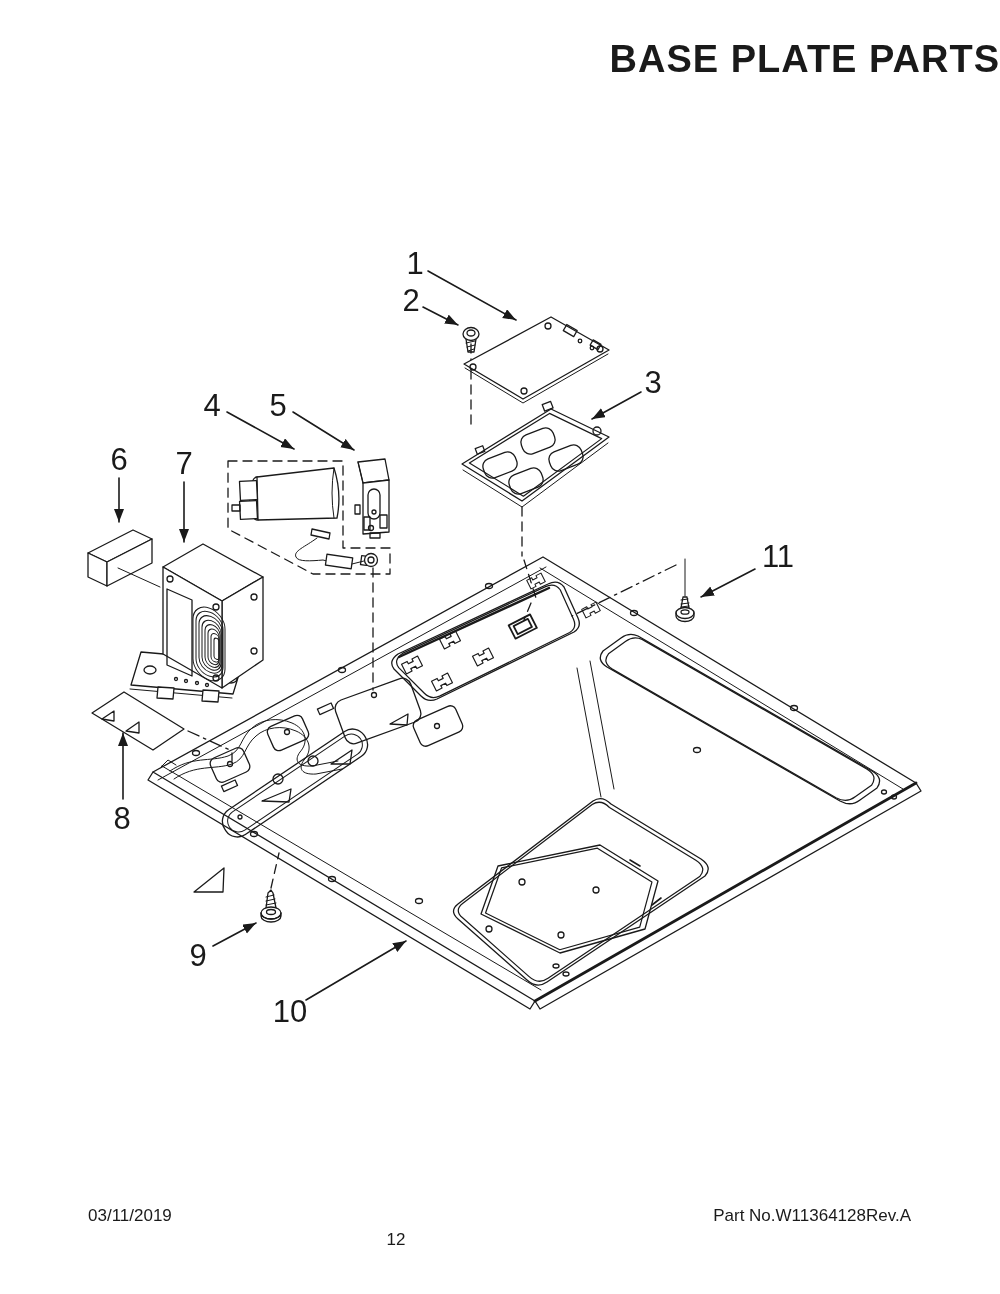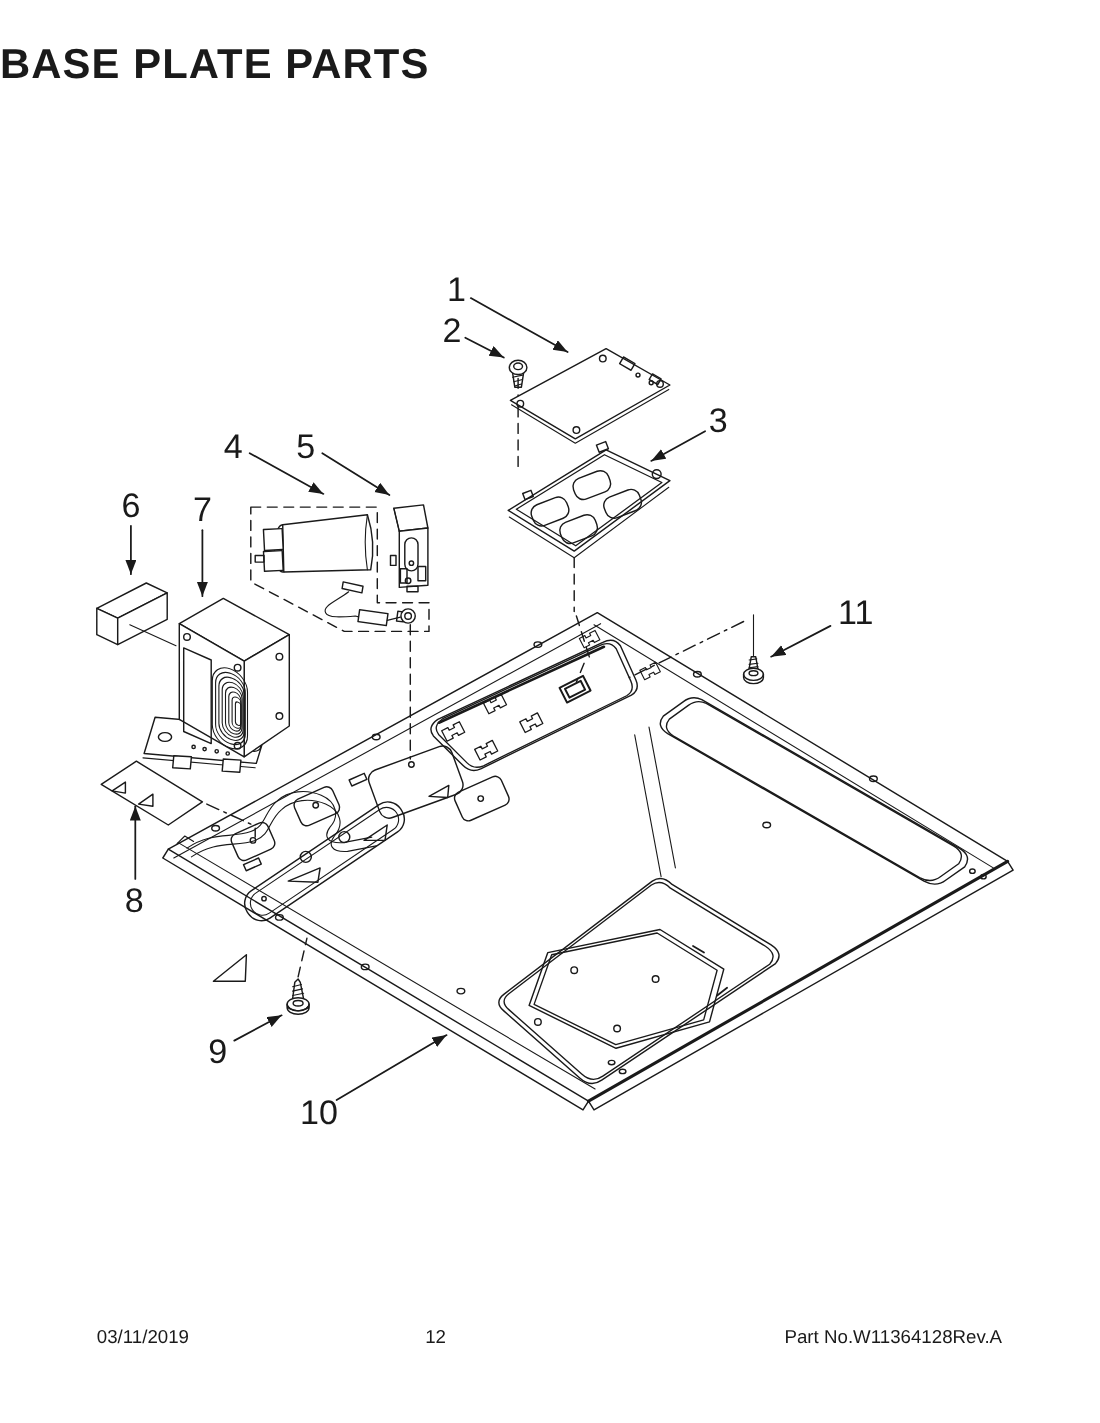--- a/index.html
+++ b/index.html
@@ -1,23 +1,23 @@
 <!DOCTYPE html>
 <html style="--ink: #1a1a1a; --paper: #ffffff;"><head>
 <meta charset="utf-8">
 <style>
   :root{ --ink:#1a1a1a; --paper:#ffffff; }
   html,body{margin:0;padding:0;background:var(--paper);}
   .page{position:relative;width:1000px;height:1294px;background:var(--paper);
         font-family:"Liberation Sans", sans-serif;overflow:hidden;}
-  .title{position:absolute;top:38px;left:0;width:1000px;text-align:left;
+  .title{position:absolute;top:38px;left:0;width:1000px;text-align:right;
          font-size:38px;font-weight:bold;letter-spacing:1px;color:var(--ink);}
   .footer{position:absolute;top:1206px;left:0;width:1000px;font-size:17px;color:var(--ink);}
   .footer .f-date{position:absolute;left:88px;}
-  .footer .f-page{position:absolute;left:0;width:792px;text-align:center;}
+  .footer .f-page{position:absolute;left:0;width:792px;text-align:center;margin-top:24px;}
   .footer .f-part{position:absolute;right:89px;text-align:right;}
   .footer .f-part span{margin-left:0;}
   svg{position:absolute;top:0;left:0;}
   svg *{stroke:var(--ink);fill:none;stroke-width:1.3;stroke-linejoin:round;stroke-linecap:round;}
   svg .w{fill:var(--paper);}
   svg .thin{stroke-width:1;}
   svg .med{stroke-width:1.6;}
   svg .thick{stroke-width:2.8;}
   svg .sh{stroke-width:2.4;}
   svg .dash{stroke-dasharray:9 6;}

